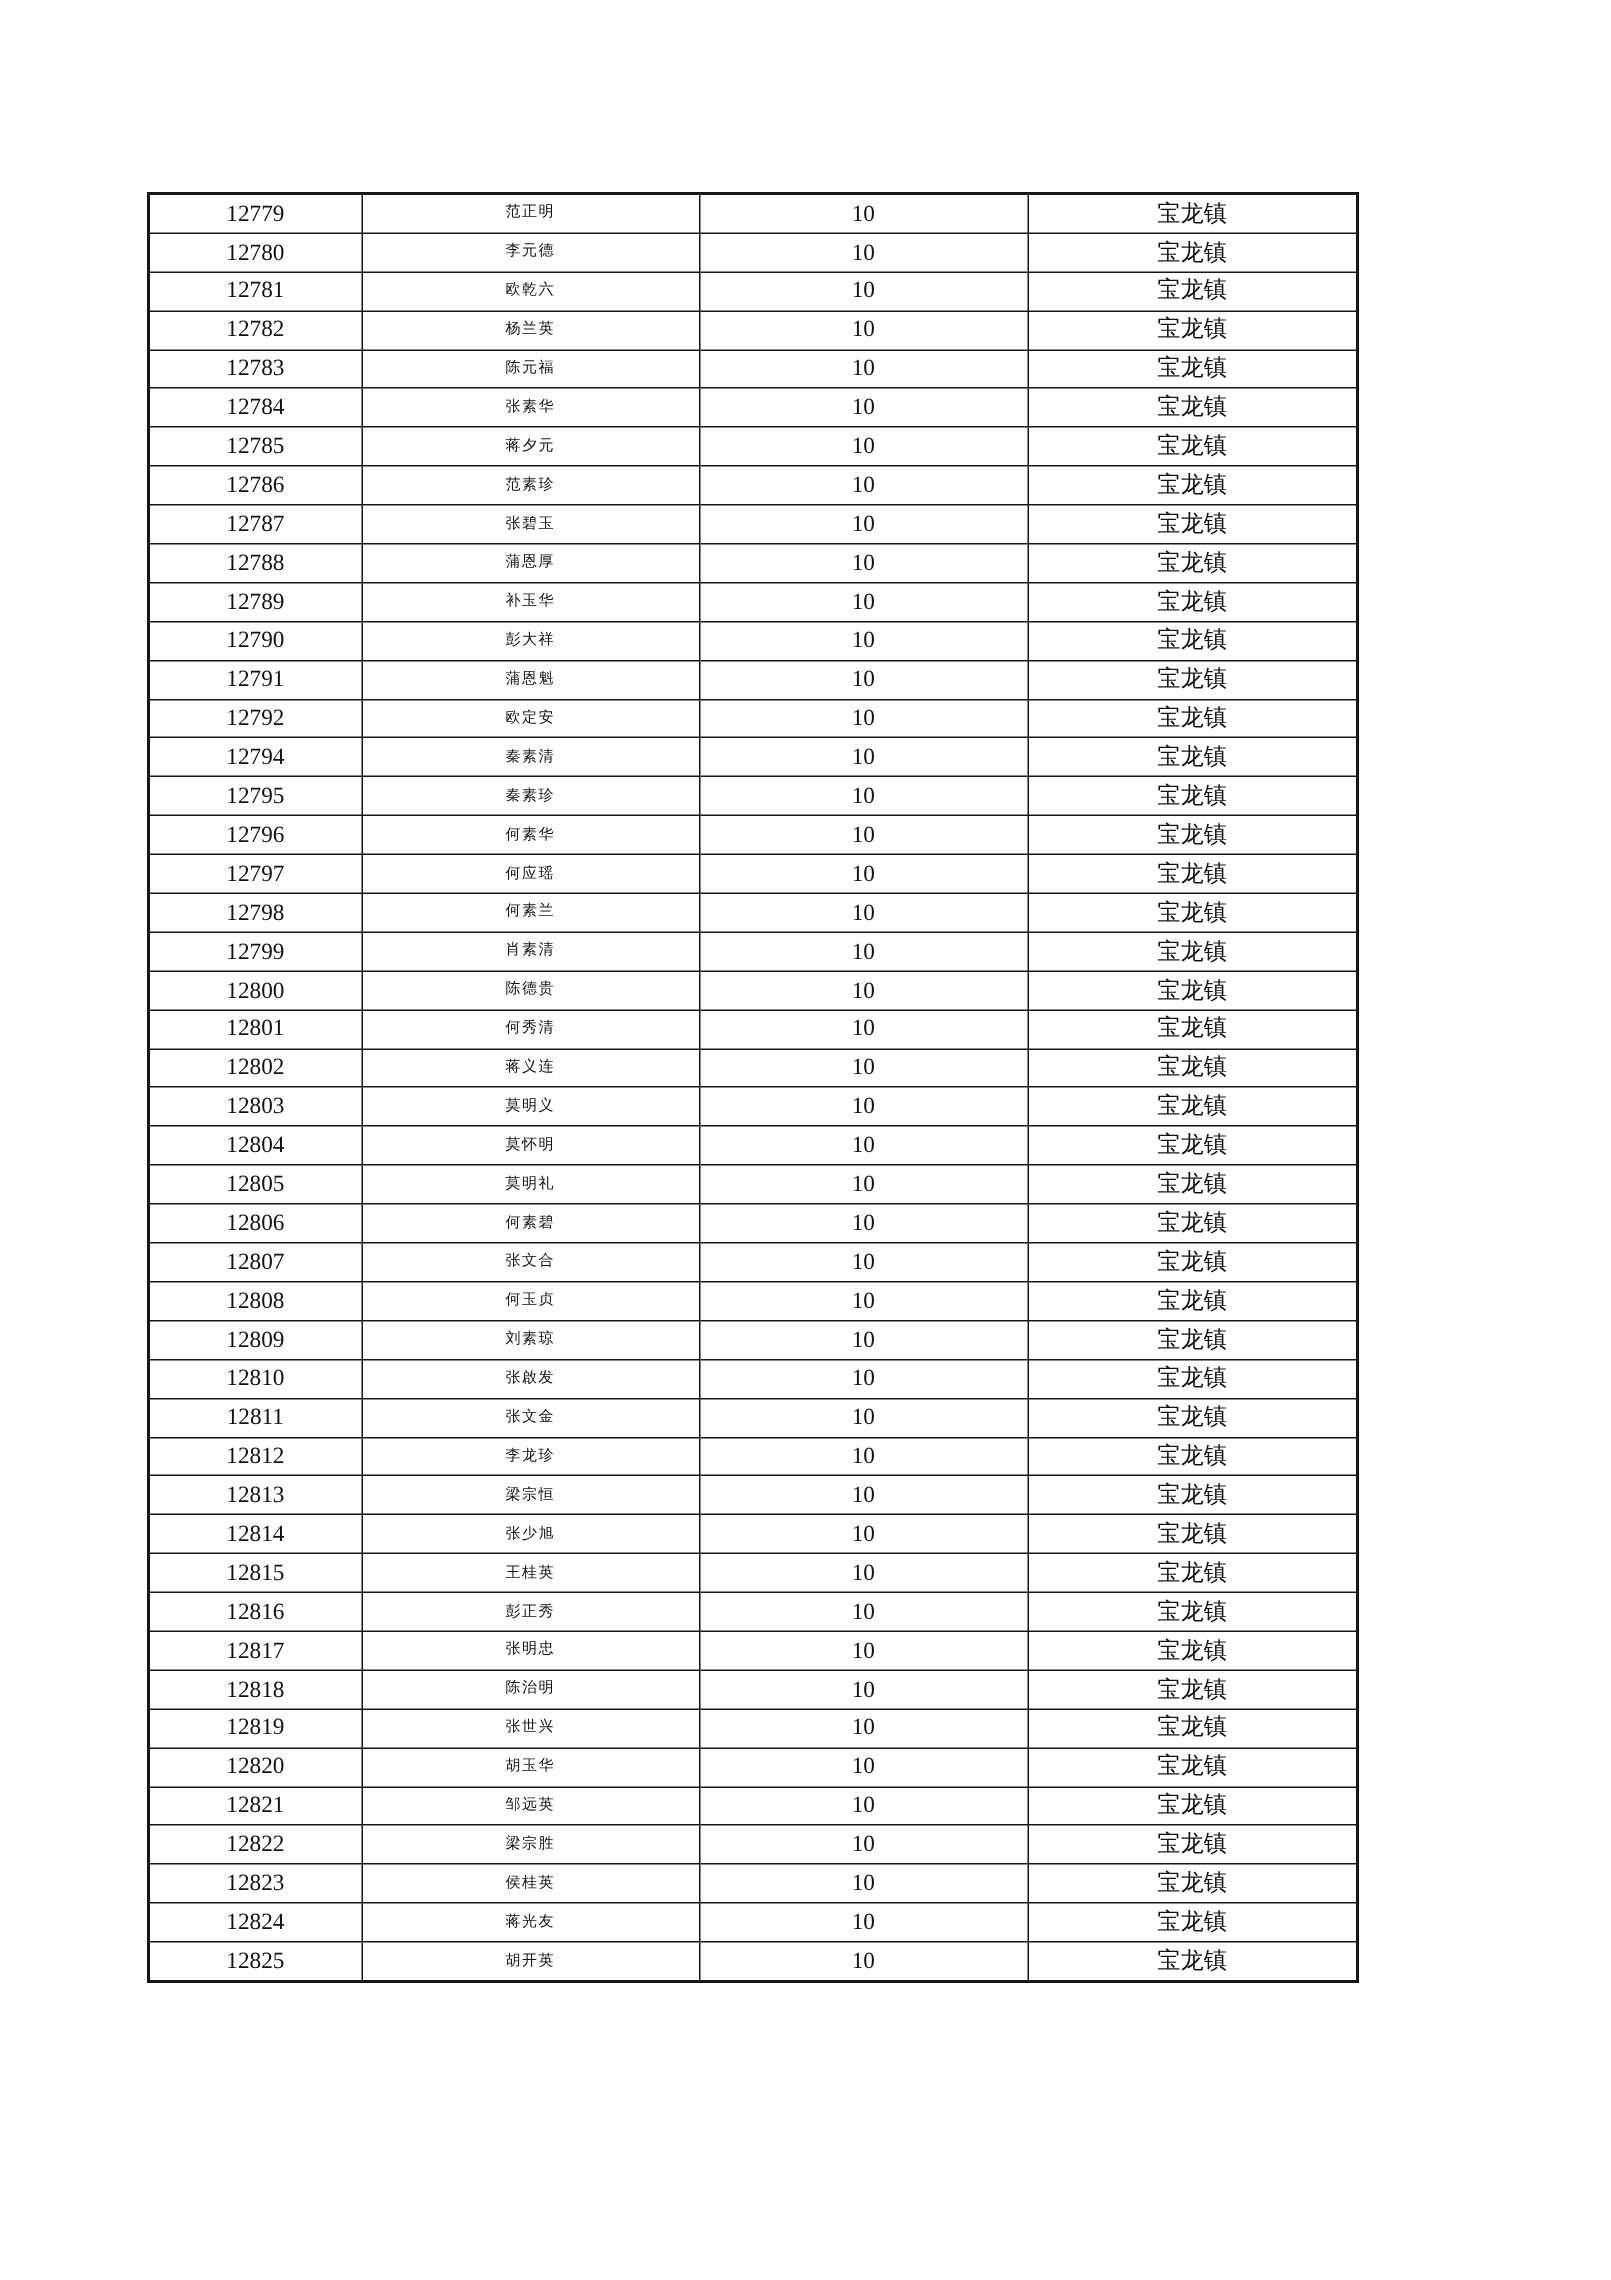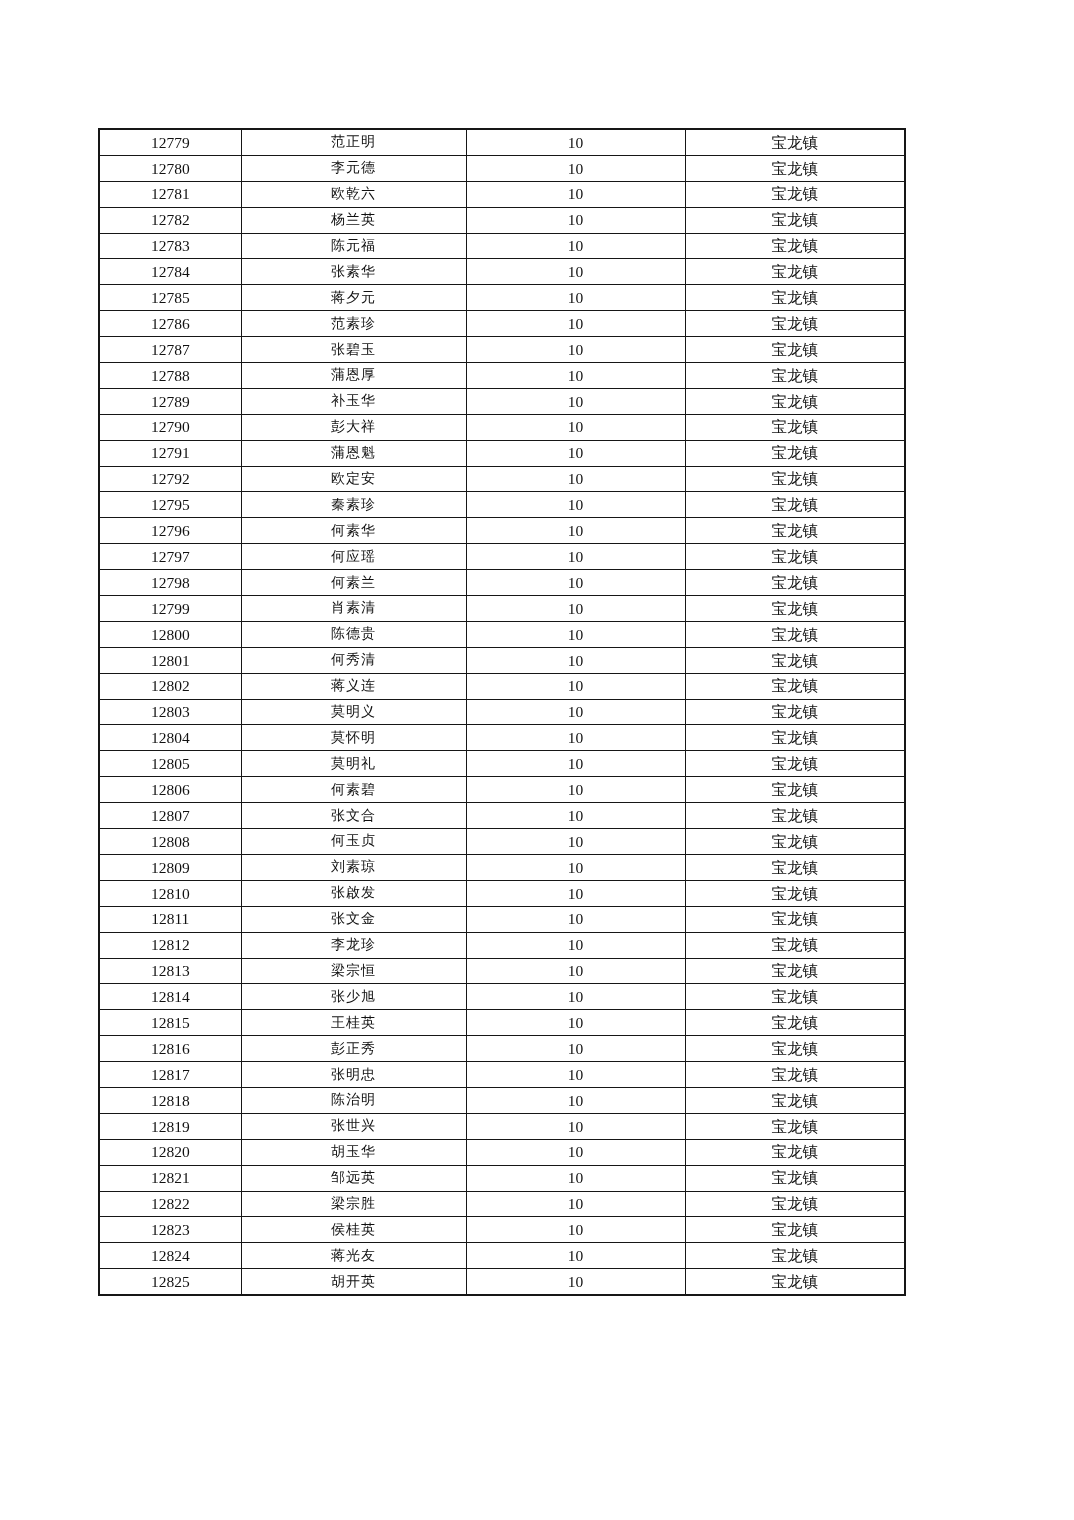--- a/index.html
+++ b/index.html
@@ -35,21 +35,21 @@
     padding: 0;
     text-align: center;
     vertical-align: middle;
     font-size: 15.5px;
     line-height: 1;
     color: #111111;
     white-space: nowrap;
     overflow: hidden;
   }
   table.records td.name-cell {
-    font-size: 14px;
+    font-size: 10px;
     letter-spacing: 1px;
   }
 </style>
 </head>
 <body>
 
 <div class="page">
   <table class="records">
     <colgroup>
       <col class="c-serial">
@@ -136,20 +136,26 @@
           <td class="count-cell">10</td>
           <td class="town-cell">宝龙镇</td>
         </tr>
         <tr>
           <td class="serial-cell">12792</td>
           <td class="name-cell">欧定安</td>
           <td class="count-cell">10</td>
           <td class="town-cell">宝龙镇</td>
         </tr>
         <tr>
+          <td class="serial-cell">12794</td>
+          <td class="name-cell">秦素清</td>
+          <td class="count-cell">10</td>
+          <td class="town-cell">宝龙镇</td>
+        </tr>
+        <tr>
           <td class="serial-cell">12795</td>
           <td class="name-cell">秦素珍</td>
           <td class="count-cell">10</td>
           <td class="town-cell">宝龙镇</td>
         </tr>
         <tr>
           <td class="serial-cell">12796</td>
           <td class="name-cell">何素华</td>
           <td class="count-cell">10</td>
           <td class="town-cell">宝龙镇</td>

